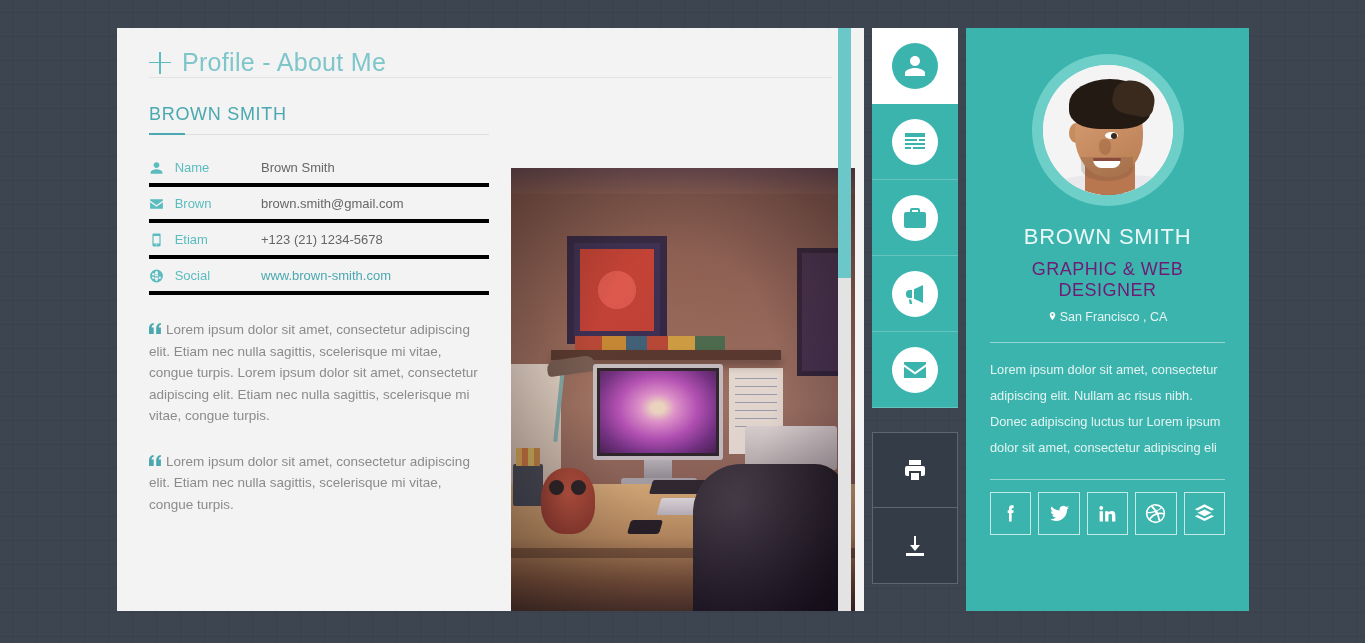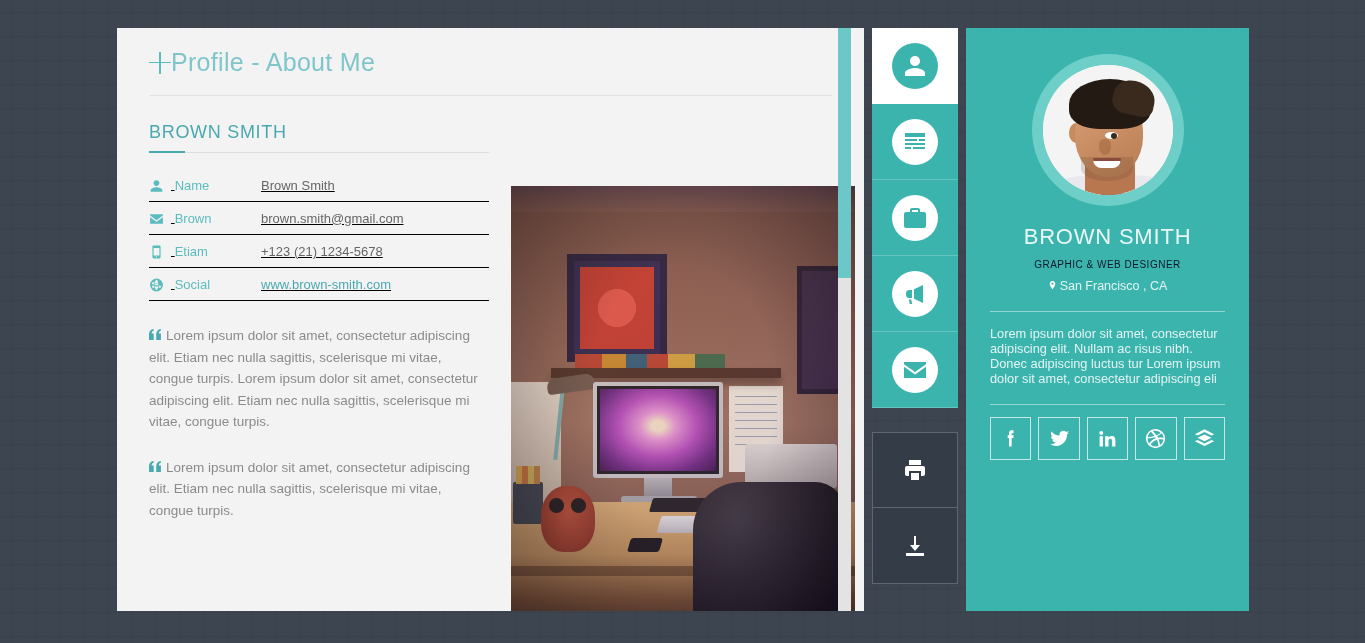--- a/index.html
+++ b/index.html
@@ -34,22 +34,21 @@
     overflow: hidden;
   }
 
   #page-header {
     padding: 20px 32px 0 32px;
   }
 
   #page-title-row {
     display: flex;
     align-items: center;
-    gap: 0;
-    padding-bottom: 18px;
+    gap: 11px;
     border-bottom: 1px solid #e2e2e2;
   }
 
   .plus-icon {
     width: 22px; height: 22px;
     position: relative;
     flex: none;
   }
   .plus-icon::before, .plus-icon::after {
     content: "";
@@ -91,21 +90,21 @@
   #section-rule::after {
     content: "";
     position: absolute;
     left: 0; top: -1px;
     width: 36px; height: 2px;
     background: #4aa8b0;
   }
 
   
   #info-table { width: 100%; border-collapse: collapse; }
-  #info-table tr { border-bottom: 1px solid #000000; text-decoration: underline; }
+  #info-table tr { border-bottom: 4px solid #000000; }
   #info-table td { padding: 8px 0; font-size: 13px; vertical-align: middle; }
 
   .info-label-cell { width: 112px; color: #5bbcbf; }
   .info-label-cell .lbl { display: inline-block; vertical-align: middle; }
   .info-value-cell { color: #666; }
   .info-value-cell.link a { color: #4aa8b0; text-decoration: none; }
 
   .ico {
     display: inline-block;
     vertical-align: middle;
@@ -412,42 +411,42 @@
 
   #profile-name {
     margin-top: 18px;
     font-size: 22px;
     font-weight: 400;
     color: #e9f7f6;
     letter-spacing: 0.8px;
   }
   #profile-role {
     margin-top: 9px;
-    font-size: 10px;
-    color: #0f172a;
+    font-size: 18px;
+    color: #701a75;
     letter-spacing: 0.5px;
   }
   #profile-location {
     margin-top: 9px;
     font-size: 12.5px;
     color: #e3f5f3;
   }
   #profile-location svg { width: 9px; height: 12px; fill: #ffffff; vertical-align: -1px; margin-right: 3px; }
 
   .card-divider {
     height: 1px;
     background: rgba(255,255,255,0.45);
     margin: 18px 0 0 0;
   }
 
   #profile-bio {
     margin-top: 14px;
     text-align: left;
     font-size: 12.8px;
-    line-height: 15px;
+    line-height: 26px;
     color: #e2f4f2;
   }
 
   #social-title {
     margin-top: 14px;
     font-size: 13px;
     color: #dff3f1;
   }
 
   #social-row {

